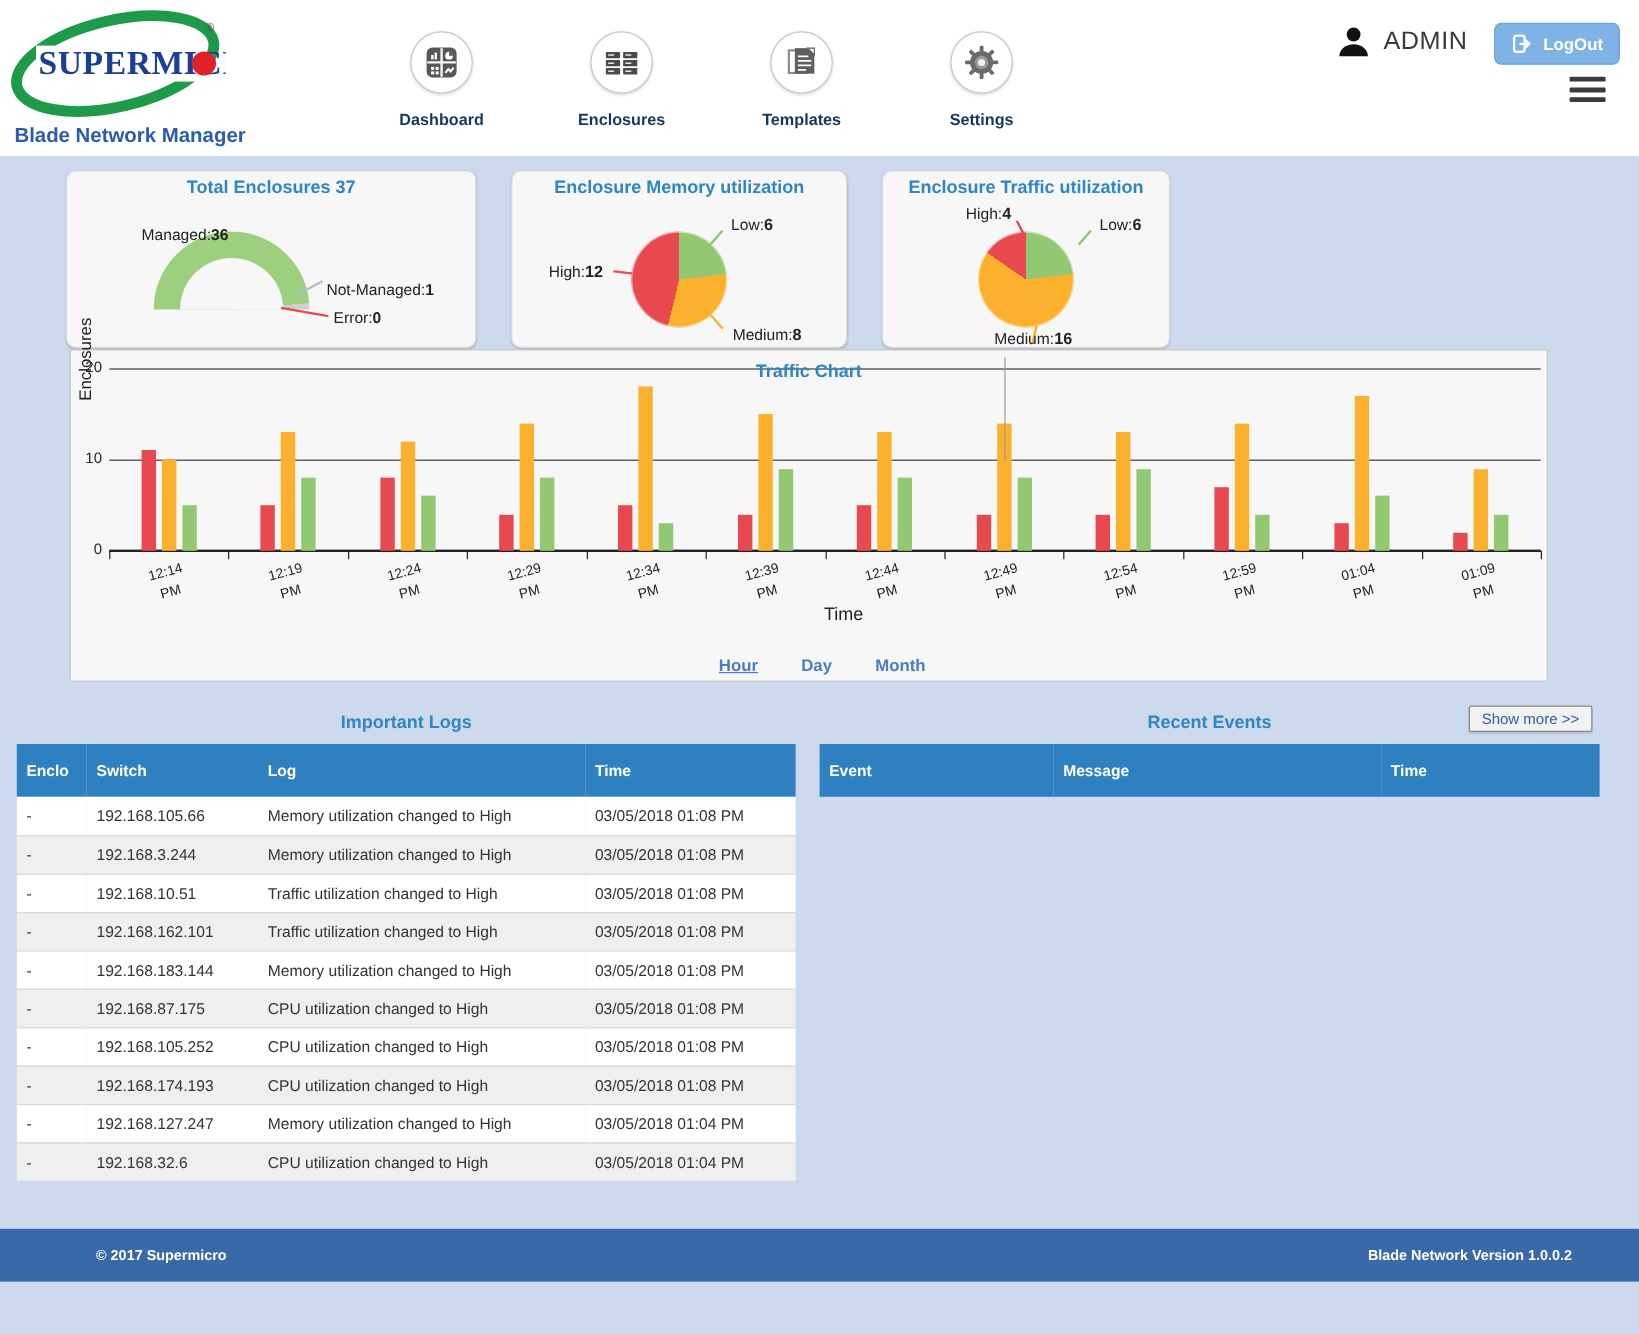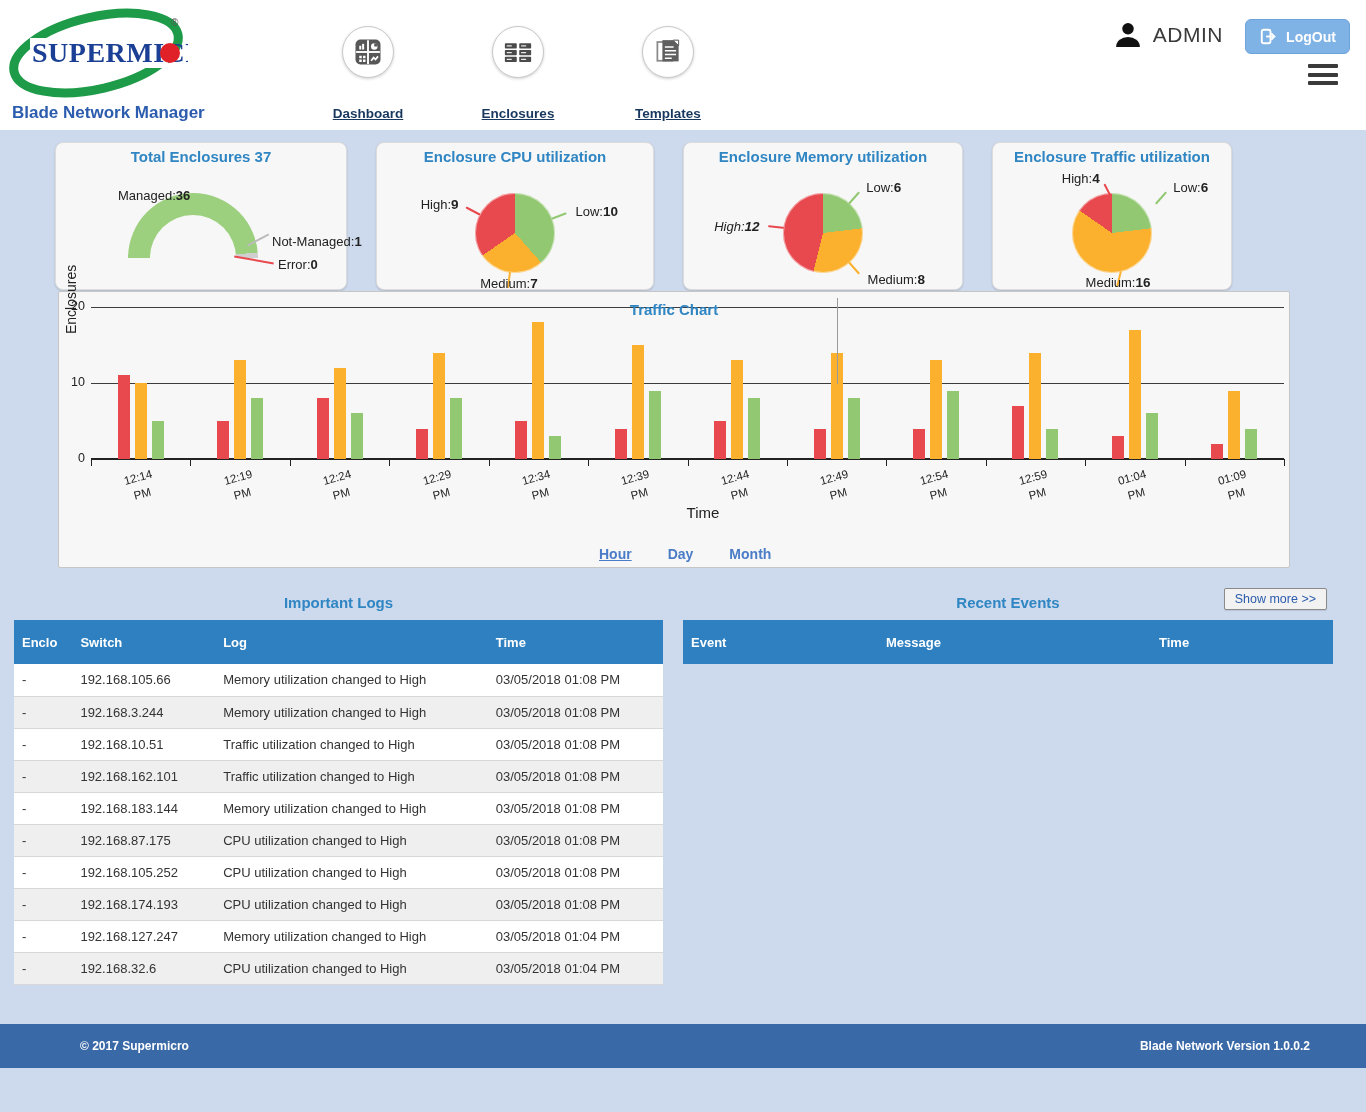--- a/index.html
+++ b/index.html
@@ -5,36 +5,36 @@
   * { margin:0; padding:0; box-sizing:border-box; }
   html,body { width:1366px; height:1112px; font-family:"Liberation Sans", sans-serif; background:#cdd9ec; overflow:hidden; }
 
   
   .header { position:relative; width:100%; height:130px; background:#ffffff; }
   .logo-block { position:absolute; left:8px; top:6px; }
   .app-title { position:absolute; left:12px; top:103px; font-size:17px; font-weight:bold; color:#2b5cad; }
   .nav { position:absolute; left:322px; top:26px; display:flex; gap:58px; }
   .nav-item { display:flex; flex-direction:column; align-items:center; width:92px; cursor:pointer; }
   .nav-circle { width:52px; height:52px; border-radius:50%; background:#fff; border:1px solid #c9c9c9; box-shadow:0 1px 3px rgba(0,0,0,.18); display:flex; align-items:center; justify-content:center; }
-  .nav-label { margin-top:28px; font-size:13.5px; font-weight:bold; color:#17375e;text-decoration:underline; }
+  .nav-label { margin-top:14px; font-size:13.5px; font-weight:bold; color:#17375e; }
   .user-area { position:absolute; right:143px; top:20px; display:flex; align-items:center; gap:10px; cursor:pointer; }
   .user-name { font-size:21px; color:#3a3a3a; letter-spacing:.5px; }
   .logout-btn { position:absolute; right:16px; top:19px; width:105px; height:35px; background:#7fb2e5; border:1px solid #6ea3dc; border-radius:6px; color:#fff; font-weight:bold; font-size:14px; display:flex; align-items:center; justify-content:center; gap:8px; cursor:pointer; }
   .hamburger { position:absolute; right:28px; top:64px; width:30px; cursor:pointer; }
   .hamburger div { height:4px; background:#3a3a3a; margin-bottom:4.5px; border-radius:1px; }
 
   
   .main { position:relative; width:100%; height:938px; background:#cdd9ec; }
 
   
   .cards { position:absolute; left:55px; top:12px; display:flex; gap:29px; }
   .card { position:relative; height:148px; background:#f7f7f7; border:1px solid #dcdcdc; border-radius:8px; box-shadow:0 1px 2px rgba(0,0,0,.15); }
   .card-title { position:absolute; top:5px; left:0; right:0; text-align:center; font-size:15px; font-weight:bold; color:#2f86c3; }
   .card-body { position:absolute; inset:0; }
-  .c1 { width:292px; } .c2 { width:278px; } .c3 { width:280px; } .c4 { width:240px; }
+  .c1 { width:342px; } .c2 { width:278px; } .c3 { width:280px; } .c4 { width:240px; }
 
   .pie { position:absolute; left:calc(50% - 40px); top:50px; width:80px; height:80px; border-radius:50%; box-shadow:0 0 0 1px rgba(255,255,255,.5) inset; }
   .plabel { position:absolute; font-size:13px; color:#222; white-space:nowrap; }
   .plabel b { font-size:13.5px; }
   .leader { position:absolute; width:16px; height:2px; border-radius:1px; }
 
   .gauge-wrap { position:absolute; left:72px; top:50px; width:130px; height:65px; overflow:hidden; }
   .gauge-arc { width:130px; height:130px; border-radius:50%; }
   .gauge-hole { position:absolute; left:22px; top:22px; width:86px; height:86px; border-radius:50%; background:#f7f7f7; }
   .glabel { position:absolute; font-size:13px; color:#222; white-space:nowrap; }
@@ -153,20 +153,42 @@
           <g stroke="#fff" stroke-width="1.2">
             <line x1="9.5" y1="8" x2="16.5" y2="8"></line>
               <line x1="9.5" y1="11" x2="18.5" y2="11"></line>
               <line x1="9.5" y1="14" x2="18.5" y2="14"></line>
               <line x1="9.5" y1="17" x2="15" y2="17"></line>
           </g>
         </svg>
       </div>
       <div class="nav-label">Templates</div>
     </div>
+    <div class="nav-item">
+      <div class="nav-circle">
+        <svg width="32" height="32" viewBox="0 0 24 24">
+          <g fill="#6a6a6a">
+            <circle cx="12" cy="12" r="7.2"></circle>
+            <g>
+              <rect x="10.8" y="1.6" width="2.4" height="4" rx="0.8"></rect>
+              <rect x="10.8" y="1.6" width="2.4" height="4" rx="0.8" transform="rotate(45 12 12)"></rect>
+              <rect x="10.8" y="1.6" width="2.4" height="4" rx="0.8" transform="rotate(90 12 12)"></rect>
+              <rect x="10.8" y="1.6" width="2.4" height="4" rx="0.8" transform="rotate(135 12 12)"></rect>
+              <rect x="10.8" y="1.6" width="2.4" height="4" rx="0.8" transform="rotate(180 12 12)"></rect>
+              <rect x="10.8" y="1.6" width="2.4" height="4" rx="0.8" transform="rotate(225 12 12)"></rect>
+              <rect x="10.8" y="1.6" width="2.4" height="4" rx="0.8" transform="rotate(270 12 12)"></rect>
+              <rect x="10.8" y="1.6" width="2.4" height="4" rx="0.8" transform="rotate(315 12 12)"></rect>
+            </g>
+          </g>
+          <circle cx="12" cy="12" r="4.2" fill="#9a9a9a"></circle>
+          <circle cx="12" cy="12" r="2.2" fill="#f2f2f2"></circle>
+        </svg>
+      </div>
+      <div class="nav-label">Settings</div>
+    </div>
   </div>
 
   <div class="user-area">
     <svg width="30" height="30" viewBox="0 0 24 24">
       <circle cx="12" cy="7" r="4.6" fill="#111"></circle>
       <path d="M2.5 21.5 a9.5 8 0 0 1 19 0 z" fill="#111"></path>
     </svg>
     <span class="user-name">ADMIN</span>
   </div>
 
@@ -196,42 +218,30 @@
             <div class="gauge-arc" style="background: conic-gradient(from 270deg, rgb(156, 208, 126) 0deg, rgb(156, 208, 126) 175.135deg, rgb(207, 207, 207) 175.135deg, rgb(207, 207, 207) 180deg, rgb(232, 73, 79) 180deg, rgb(232, 73, 79) 180deg, transparent 180deg, transparent 360deg);"></div>
             <div class="gauge-hole"></div>
           </div>
           <div class="glabel" style="left: 62px; top: 45px;"><span>Managed:</span><b>36</b></div>
           <div class="glabel" style="left: 216px; top: 91px;"><span>Not-Managed:</span><b>1</b></div>
           <div class="glabel" style="left: 222px; top: 114px;"><span>Error:</span><b>0</b></div>
           <div class="gline" style="left: 190px; top: 96px; width: 24px; background: rgb(187, 187, 187); transform: rotate(-28deg);"></div>
           <div class="gline" style="left: 178px; top: 116px; width: 40px; background: rgb(232, 73, 79); transform: rotate(10deg);"></div>
         </div>
     </div>
-    <div class="card c2">
-      <div class="card-title">Enclosure CPU utilization</div>
-      <div class="card-body">
-          <div class="pie" style="background: conic-gradient(rgb(147, 200, 114) 0deg, rgb(147, 200, 114) 138.462deg, rgb(251, 177, 46) 138.462deg, rgb(251, 177, 46) 235.385deg, rgb(232, 73, 79) 235.385deg, rgb(232, 73, 79) 360deg);"></div>
-          <div class="leader" style="left: 173.946px; top: 72.3336px; background: rgb(147, 200, 114); transform: rotate(-0.362491rad);"></div>
-          <div class="plabel" style="left: 195.971px; top: 68.0145px; transform: translate(6%, -50%);"><span>Low:</span><b>10</b></div>
-          <div class="leader" style="left: 124.335px; top: 135.657px; background: rgb(251, 177, 46); transform: rotate(1.69163rad);"></div>
-          <div class="plabel" style="left: 131.973px; top: 139.635px; transform: translate(-50%, -50%);"><span>Medium:</span><b>7</b></div>
-          <div class="leader" style="left: 88.3836px; top: 67.158px; background: rgb(232, 73, 79); transform: rotate(-2.65827rad);"></div>
-          <div class="plabel" style="left: 83.1017px; top: 61.1872px; transform: translate(-104%, -50%);"><span>High:</span><b>9</b></div>
-        </div>
-    </div>
     <div class="card c3">
       <div class="card-title">Enclosure Memory utilization</div>
       <div class="card-body">
           <div class="pie" style="background: conic-gradient(rgb(147, 200, 114) 0deg, rgb(147, 200, 114) 83.0769deg, rgb(251, 177, 46) 83.0769deg, rgb(251, 177, 46) 193.846deg, rgb(232, 73, 79) 193.846deg, rgb(232, 73, 79) 360deg);"></div>
           <div class="leader" style="left: 162.167px; top: 53.82px; background: rgb(147, 200, 114); transform: rotate(-0.845813rad);"></div>
           <div class="plabel" style="left: 180.114px; top: 43.5923px; transform: translate(6%, -50%);"><span>Low:</span><b>6</b></div>
           <div class="leader" style="left: 162.167px; top: 124.18px; background: rgb(251, 177, 46); transform: rotate(0.845813rad);"></div>
           <div class="plabel" style="left: 180.114px; top: 136.408px; transform: translate(6%, -50%);"><span>Medium:</span><b>8</b></div>
           <div class="leader" style="left: 84.3427px; top: 83.3348px; background: rgb(232, 73, 79); transform: rotate(-3.02076rad);"></div>
-          <div class="plabel" style="left: 77.452px; top: 82.5267px; transform: translate(-104%, -50%); font-style: italic;"><span>High:</span><b>12</b></div>
+          <div class="plabel" style="left: 77.452px; top: 82.5267px; transform: translate(-104%, -50%);"><span>High:</span><b>12</b></div>
         </div>
     </div>
     <div class="card c4">
       <div class="card-title">Enclosure Traffic utilization</div>
       <div class="card-body">
           <div class="pie" style="background: conic-gradient(rgb(147, 200, 114) 0deg, rgb(147, 200, 114) 83.0769deg, rgb(251, 177, 46) 83.0769deg, rgb(251, 177, 46) 304.615deg, rgb(232, 73, 79) 304.615deg, rgb(232, 73, 79) 360deg);"></div>
           <div class="leader" style="left: 160.167px; top: 53.82px; background: rgb(147, 200, 114); transform: rotate(-0.845813rad);"></div>
           <div class="plabel" style="left: 178.114px; top: 43.5923px; transform: translate(6%, -50%);"><span>Low:</span><b>6</b></div>
           <div class="leader" style="left: 117.752px; top: 134.634px; background: rgb(251, 177, 46); transform: rotate(1.81246rad);"></div>
           <div class="plabel" style="left: 125.034px; top: 138.547px; transform: translate(-50%, -50%);"><span>Medium:</span><b>16</b></div>

